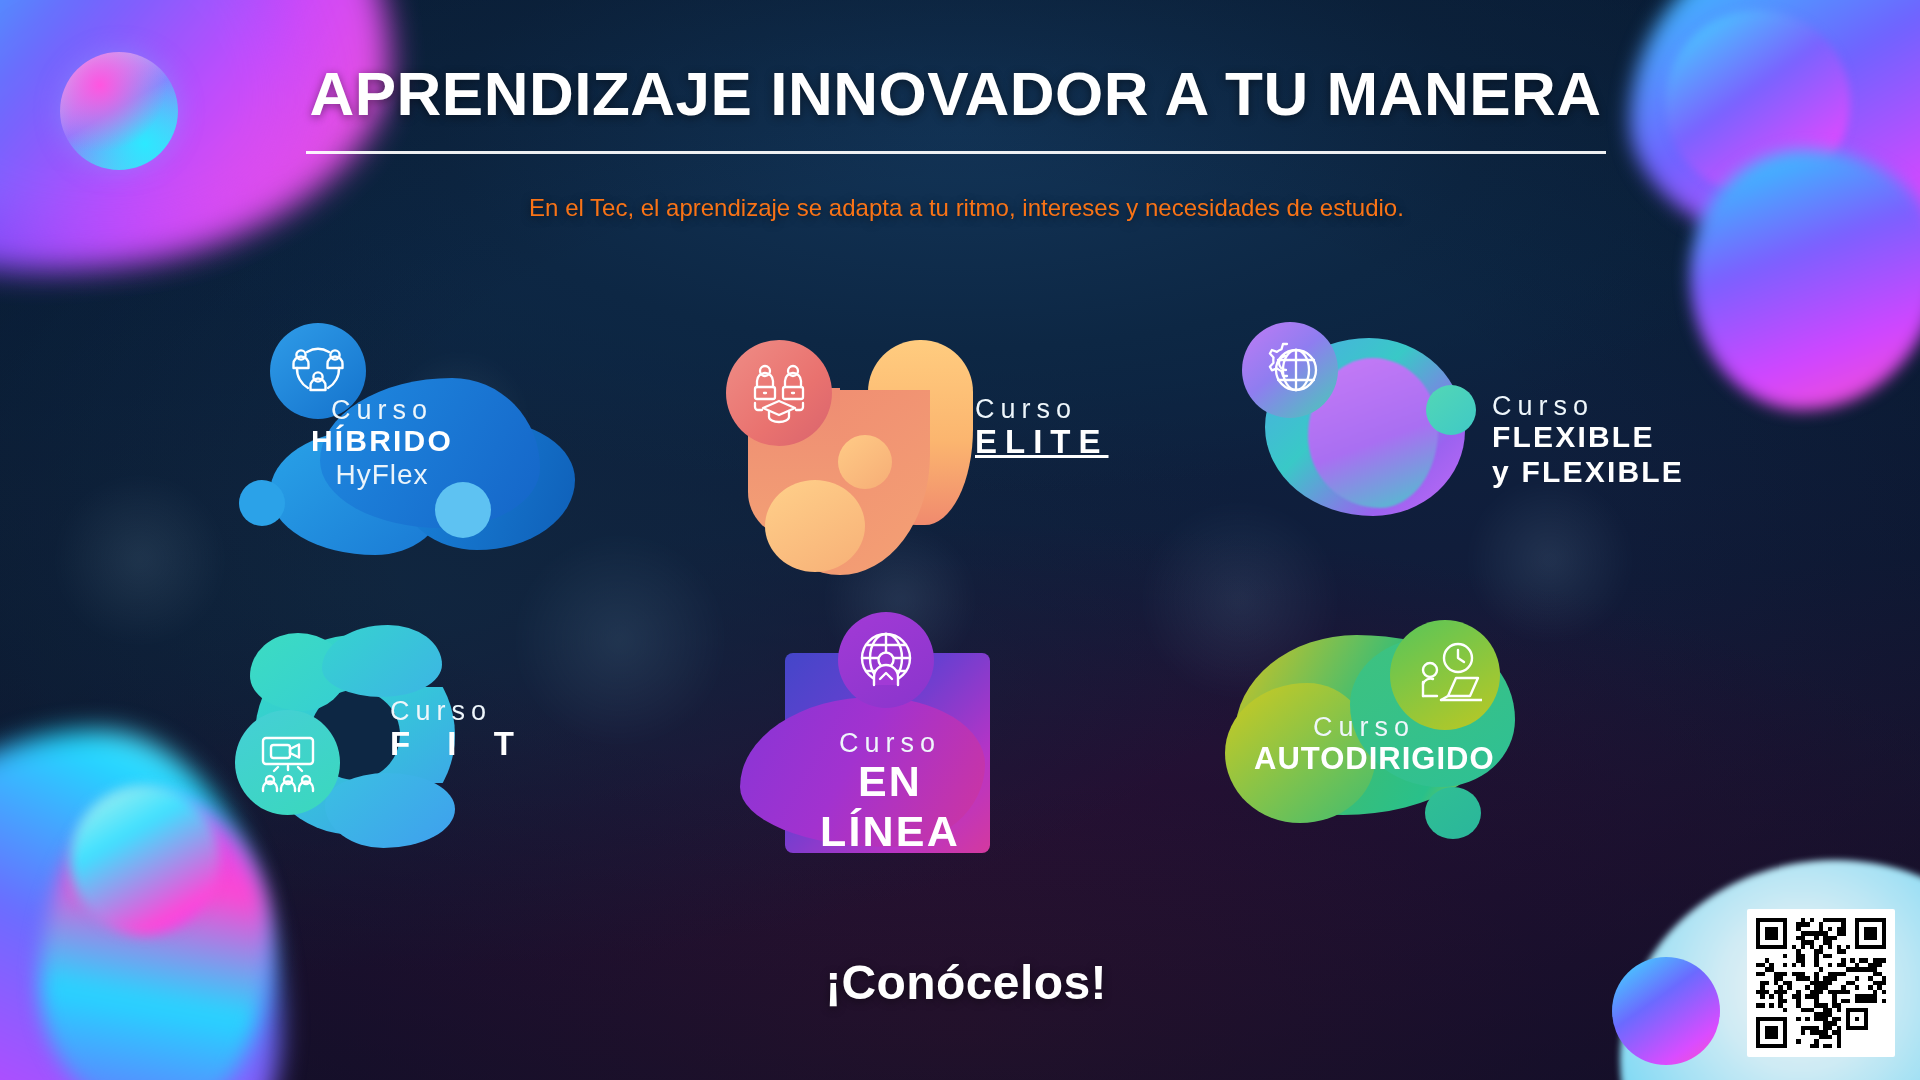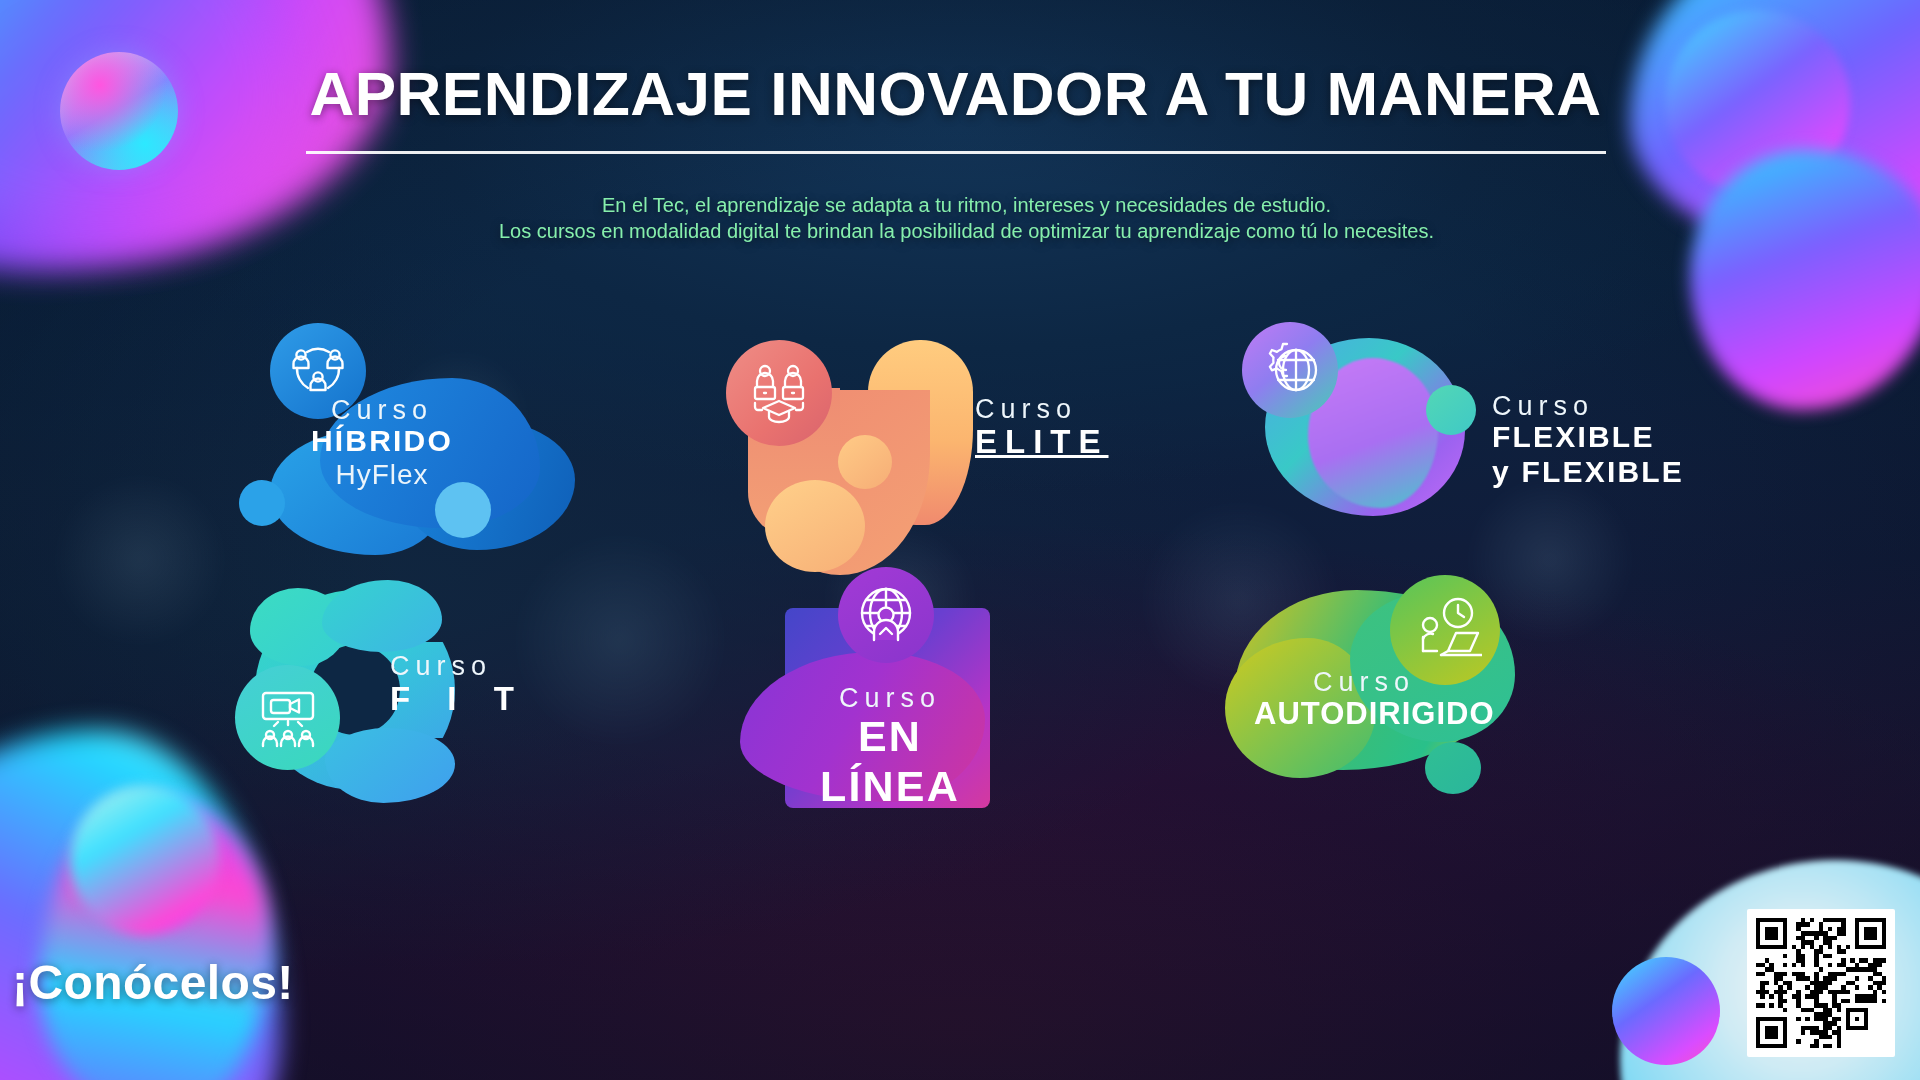--- a/index.html
+++ b/index.html
@@ -112,31 +112,31 @@
   #page-title{
     color:#ffffff;
     font-size:62px; font-weight:bold; letter-spacing:.5px;
     text-shadow:0 2px 10px rgba(0,0,0,.45);
   }
   #title-rule{
     width:1300px; height:3px; background:#ffffff;
     margin:22px auto 0; opacity:.93;
   }
   #subtitle{
-    margin-top:38px; color:#86efac;
-    font-size:20px; line-height:1.32; font-weight:400;
+    margin-top:38px; color:#f97316;
+    font-size:24px; line-height:1.32; font-weight:400;
     text-shadow:0 2px 8px rgba(0,0,0,.5);
     padding-left:22px;
   }
 
   
   #grid{
     position:absolute; left:230px; top:330px; width:1500px;
     display:grid; grid-template-columns:repeat(3,500px);
-    grid-template-rows:250px 250px; 
+    grid-template-rows:250px 250px; row-gap:45px;
   }
   .cell{ position:relative; width:500px; height:250px; }
 
   .shape{ position:absolute; }
   .icon-badge{
     position:absolute; border-radius:50%;
     display:flex; align-items:center; justify-content:center;
     z-index:5;
   }
   .icon-badge svg{ display:block; }
@@ -247,21 +247,21 @@
     background:linear-gradient(150deg,#3ec27e 0%,#2ec095 100%);
     border-radius:50% 50% 45% 55% / 45% 55% 45% 55%; }
   .c6-dot{ left:195px; top:162px; width:56px; height:52px; border-radius:50%;
     background:linear-gradient(140deg,#30bf93 0%,#2ab69c 100%); }
   .c6-badge{ left:160px; top:-5px; width:110px; height:110px;
     background:linear-gradient(150deg,#57c55a 0%,#bcc823 100%); }
   .c6-labels{ left:24px; top:88px; width:220px; text-align:center; }
 
   
   #cta{
-    position:absolute; left:0; right:0; top:955px; text-align:left;
+    position:absolute; left:0; right:0; top:955px; text-align:center;
     color:#ffffff; font-size:48px; font-weight:bold; letter-spacing:.4px;
     text-shadow:0 2px 10px rgba(0,0,0,.45);
     padding-left:12px;
   }
 
   
   #qr-wrap{
     position:absolute; right:25px; bottom:23px;
     width:148px; height:148px; background:#ffffff; padding:9px;
     border-radius:2px;
@@ -290,21 +290,20 @@
 
   <div class="deco deco-br"></div>
   <div class="deco deco-br2"></div>
 </div>
 
 <div id="header">
   <div id="page-title">APRENDIZAJE INNOVADOR A TU MANERA</div>
   <div id="title-rule"></div>
   <div id="subtitle">
     <div>En el Tec, el aprendizaje se adapta a tu ritmo, intereses y necesidades de estudio.</div>
-    <div>Los cursos en modalidad digital te brindan la posibilidad de optimizar tu aprendizaje como tú lo necesites.</div>
   </div>
 </div>
 
 <div id="grid">
 
   <div class="cell">
     <div class="shape c1-b2"></div>
     <div class="shape c1-b3"></div>
     <div class="shape c1-b1"></div>
     <div class="shape c1-dot1"></div>

